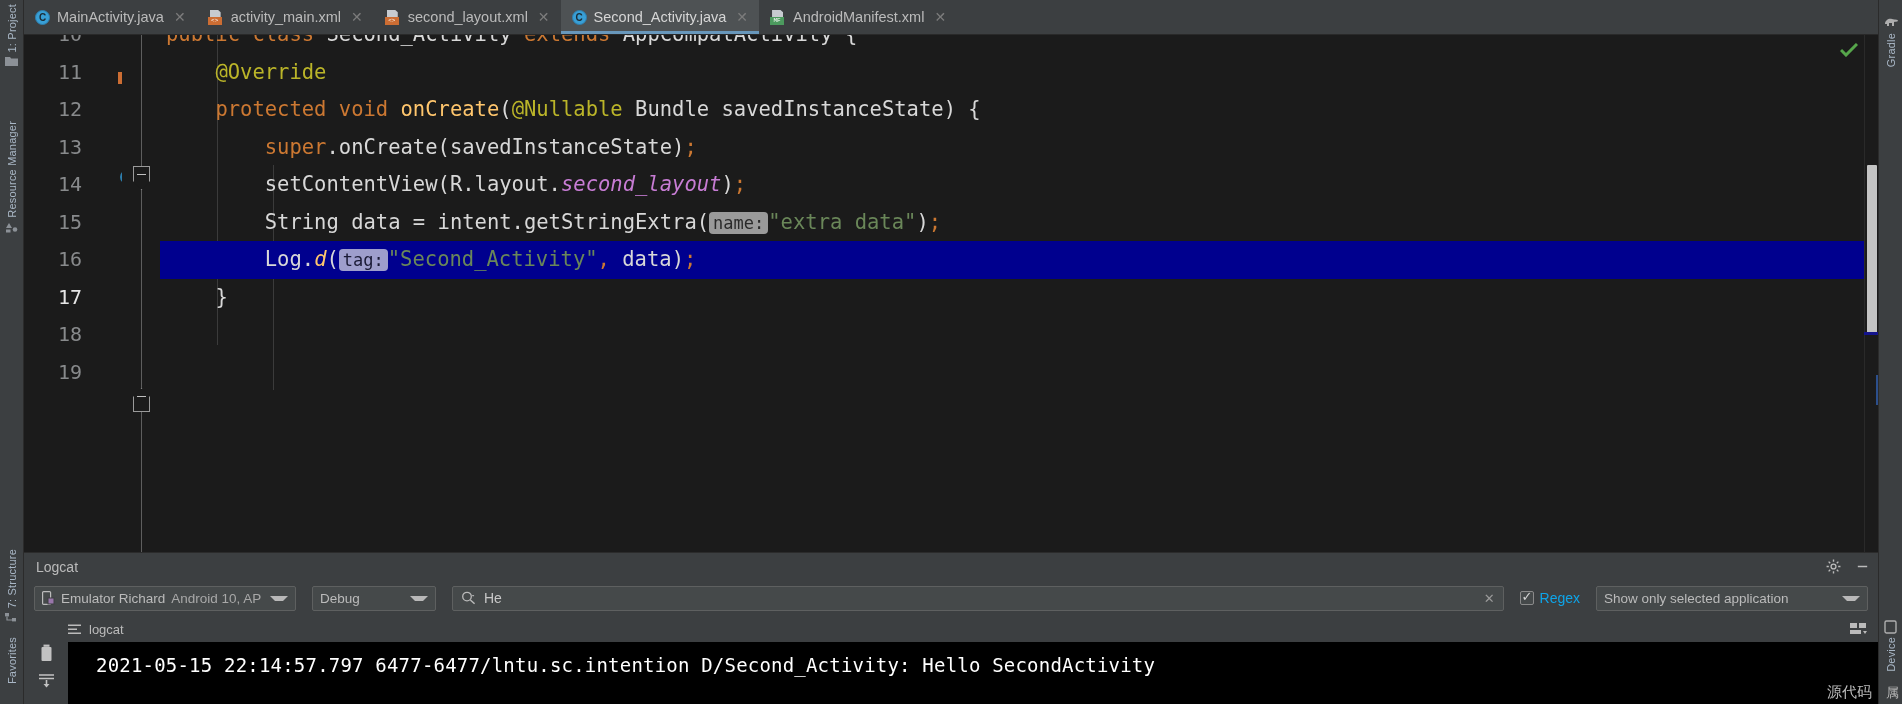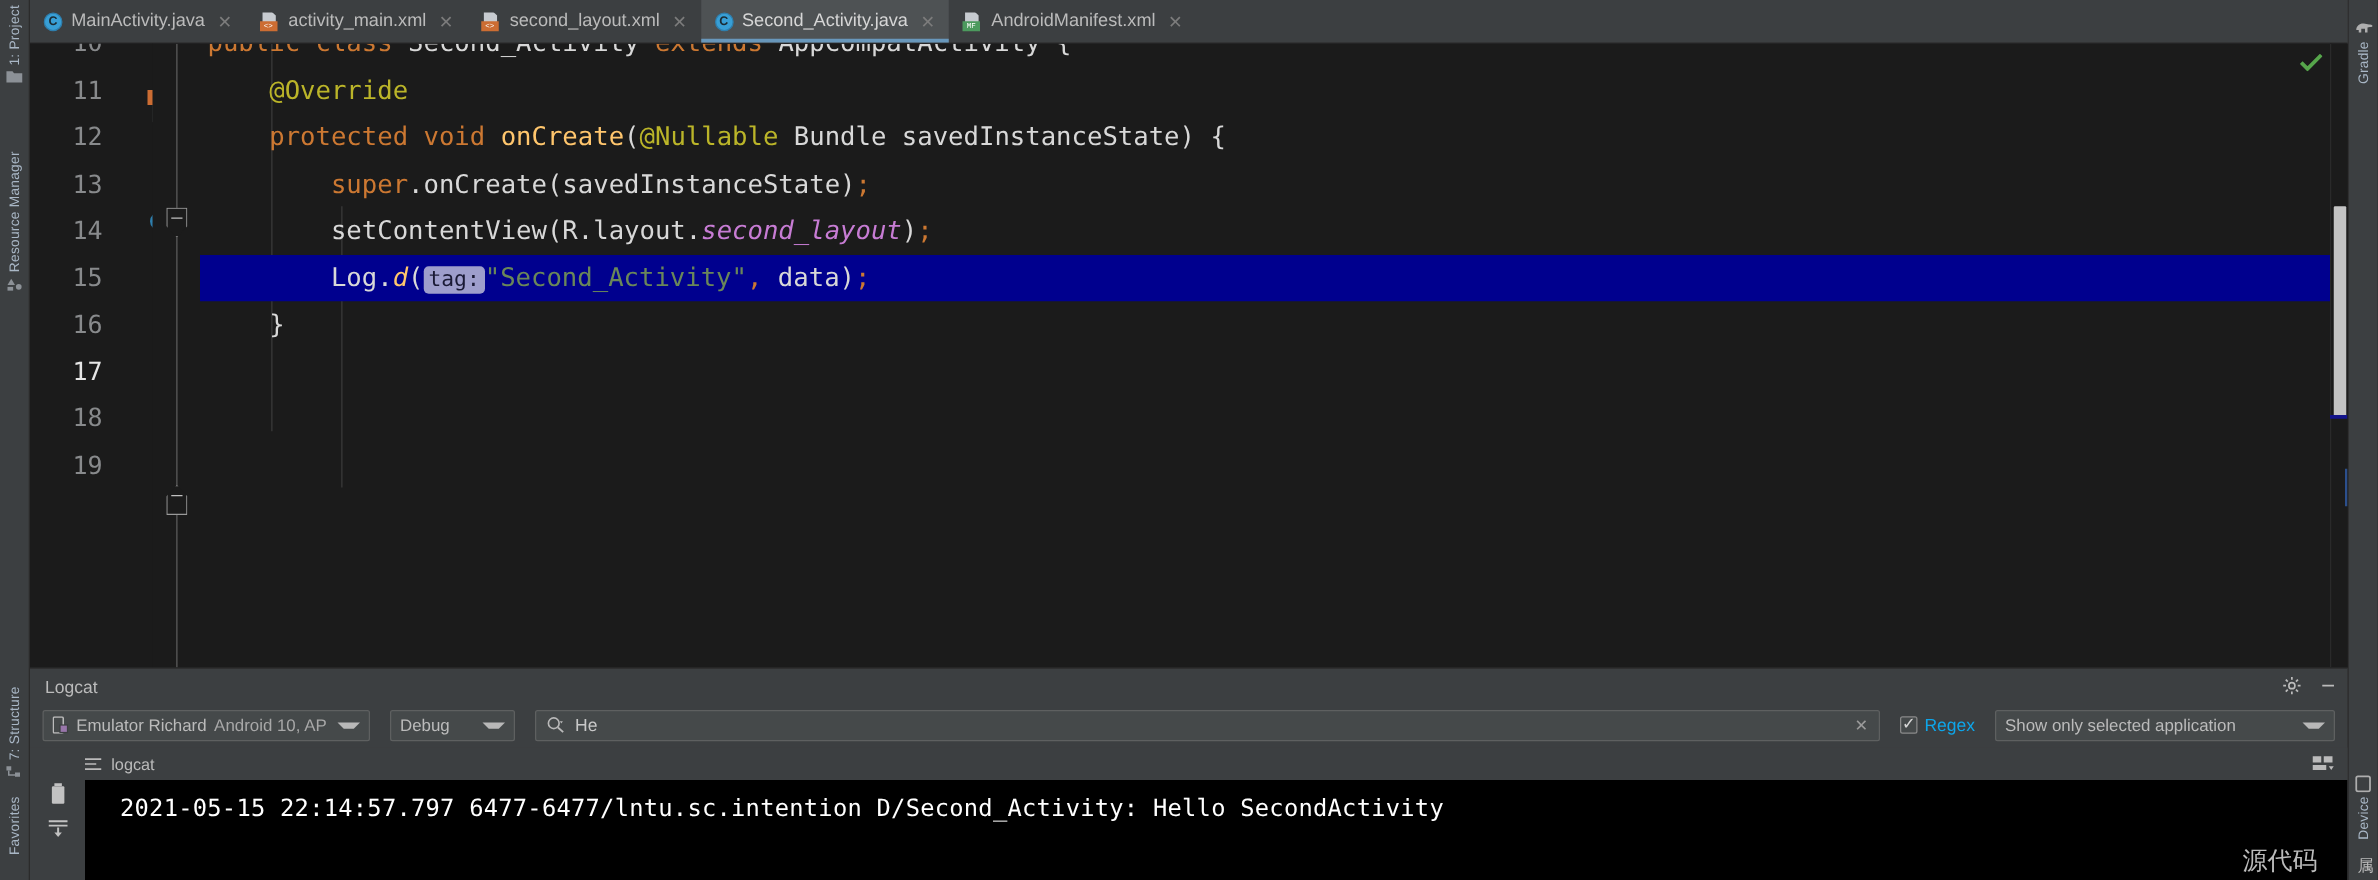--- a/index.html
+++ b/index.html
@@ -183,39 +183,39 @@
     position:relative; border-radius:2px;
   }
   .chk .box::after{
     content:"✓"; position:absolute; left:1px; top:-3px; font-size:13px; color:#D6D6D6;
   }
 
   .log-tabrow {
     height: 26px; display:flex; align-items:center; gap:7px; padding-left: 44px;
     font-size: 13px; color: #BBBBBB; position: relative; background:#3C3F41;
   }
-  .log-body { display:flex; background:#000; height: 80px; }
+  .log-body { display:flex; background:#000; height: 62px; }
   .log-side {
     width: 44px; flex:0 0 44px; background:#3C3F41; display:flex;
     flex-direction:column; align-items:center; gap: 11px; padding-top: 2px;
   }
   .log-text {
     flex: 1 1 auto; background:#000; color:#FFFFFF;
     font-family:"DejaVu Sans Mono", monospace; font-size: 19px;
     padding: 12px 0 0 28px; white-space: pre; letter-spacing: .2px;
   }
 
   
   .right-rail {
     width: 24px; flex: 0 0 24px; background: #3C3F41; border-left: 1px solid #2B2B2B;
     display: flex; flex-direction: column; align-items: center; gap: 8px; padding-top: 10px;
   }
   .cn { font-size: 13px; color:#BBBBBB; }
   .bottom-cn {
-    position:absolute; right: 48px; bottom: 2px; font-size: 20px; color:#BBBBBB;
+    position:absolute; right: 30px; bottom: 2px; font-size: 15px; color:#BBBBBB;
   }
   svg { display:block; }
 </style>
 </head>
 <body>
 
 <div class="app">
 
   <div class="left-rail">
     <div class="rail-item" style="padding-top:4px">
@@ -338,20 +338,21 @@
 
             <div class="codeline">    <span class="ann">@Override</span></div>
 
             <div class="codeline">    <span class="kw">protected</span> <span class="kw">void</span> <span class="mth">onCreate</span><span class="punc">(</span><span class="ann">@Nullable</span> <span class="plain">Bundle savedInstanceState</span><span class="punc">)</span> <span class="punc">{</span></div>
 
             <div class="codeline">        <span class="kw">super</span><span class="plain">.onCreate(savedInstanceState)</span><span class="semi">;</span></div>
 
             <div class="codeline">        <span class="plain">setContentView(R.layout.</span><span class="stat">second_layout</span><span class="punc">)</span><span class="semi">;</span></div>
 
 
+            <div class="codeline">        <span class="plain">String data = intent.getStringExtra(</span><span class="hint">name:</span><span class="str">"extra data"</span><span class="punc">)</span><span class="semi">;</span></div>
 
             <div class="codeline hl">        <span class="plain">Log.</span><span class="mth" style="font-style:italic">d</span><span class="punc">(</span><span class="hint sel">tag:</span><span class="str">"Second_Activity"</span><span class="semi">,</span><span class="plain"> data</span><span class="punc">)</span><span class="semi">;</span></div>
 
             <div class="codeline">    <span class="punc">}</span></div>
 
             <div class="codeline"></div>
           </div>
         </div>
 
         <div class="marker-bar">
@@ -395,21 +396,21 @@
               <rect x="0.6" y="0.6" width="8" height="12.8" rx="1" stroke="#BBBBBB" fill="none" stroke-width="1.2"></rect>
               <rect x="6" y="7" width="6" height="6" fill="#9876AA" stroke="#3C3F41" stroke-width="1"></rect>
             </svg>
           </span>
           <span>Emulator Richard</span>
           <span class="cap">Android 10, AP</span>
           <span class="caret"></span>
         </div>
 
 
-        <div class="combo" style="width:100px">
+        <div class="combo" style="width:124px">
           <span>Debug</span>
           <span class="caret"></span>
         </div>
 
         <div class="searchbox">
           <span>
             <svg width="15" height="14" viewBox="0 0 16 15">
               <circle cx="6.4" cy="6" r="4.6" stroke="#B9B9B9" stroke-width="1.4" fill="none"></circle>
               <path d="M10 9.6 L14.5 13.6" stroke="#B9B9B9" stroke-width="1.6"></path>
               <path d="M11.6 4.2 l2.6 0 l-1.3 2 z" fill="#B9B9B9"></path>

